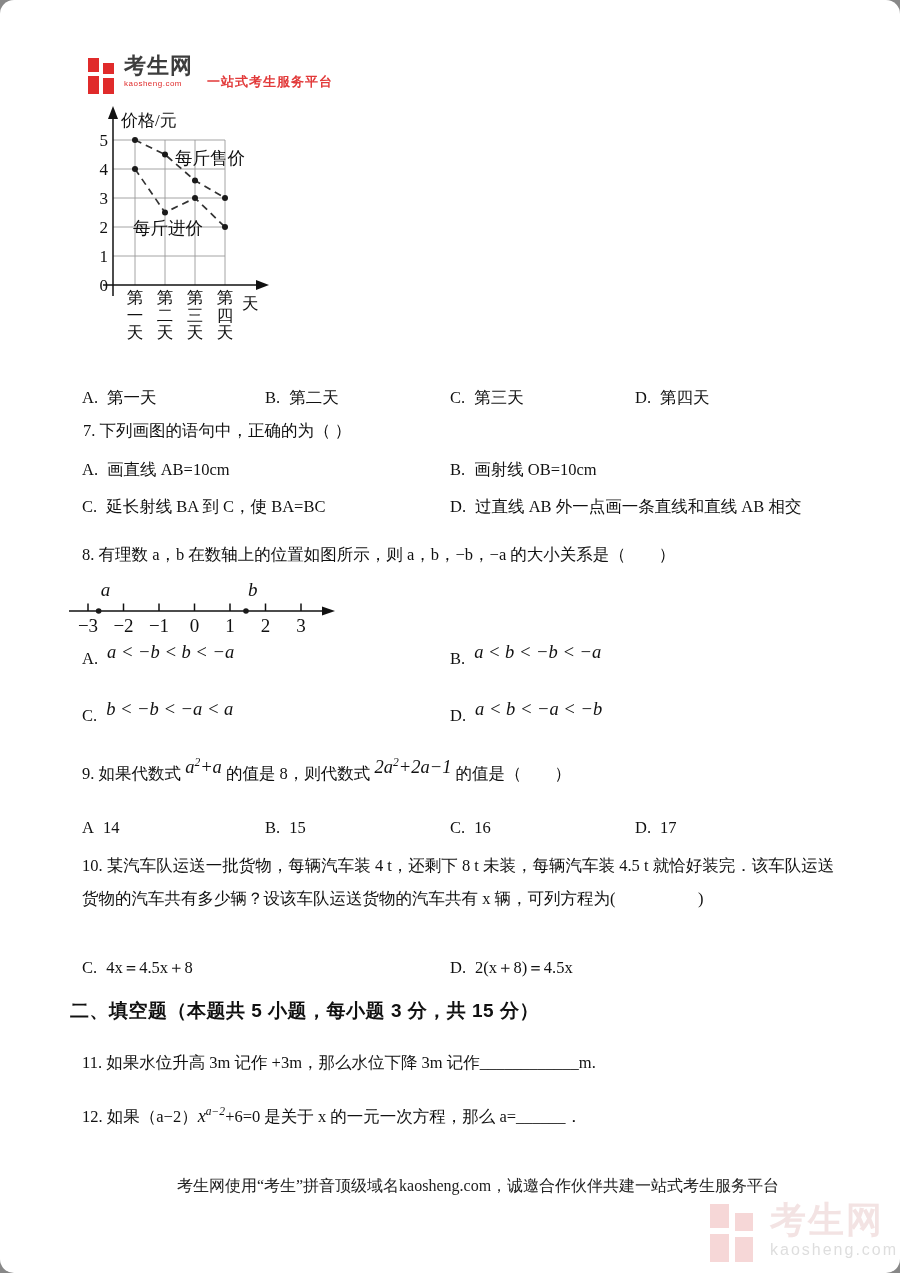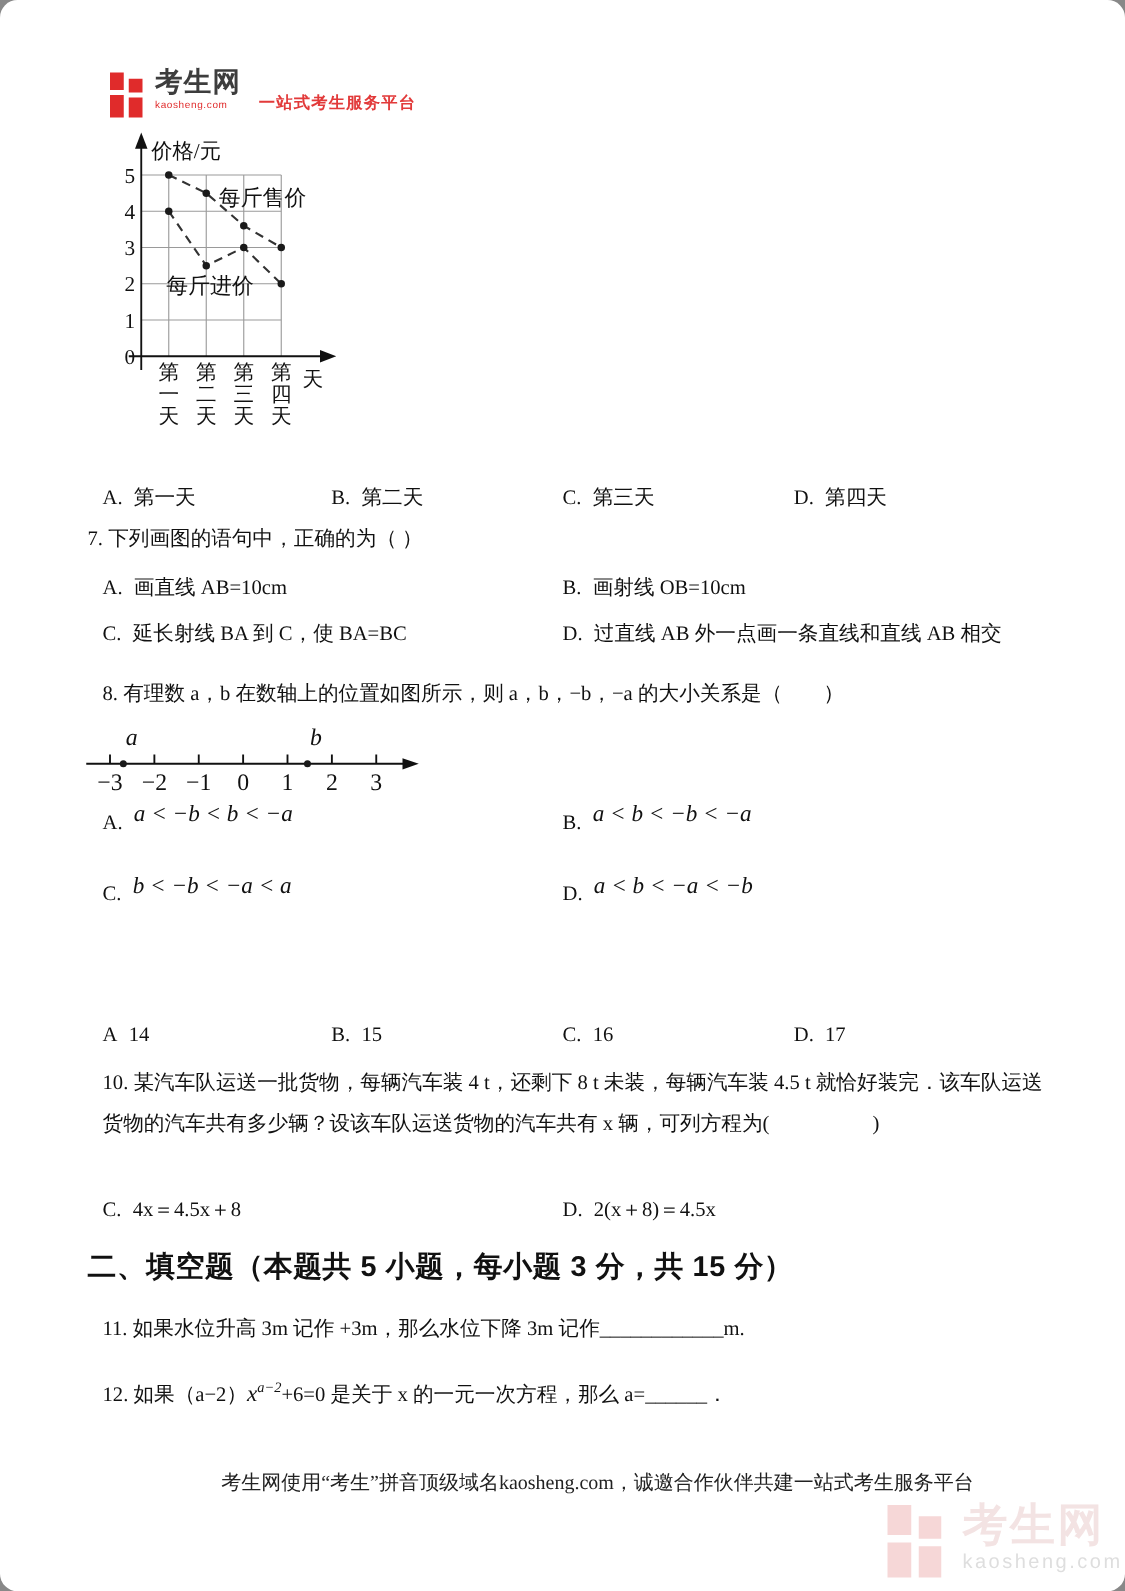--- a/index.html
+++ b/index.html
@@ -35,21 +35,21 @@
   .dot{fill:#1a1a1a; stroke:none;}
 
   
   .t{position:absolute; font-size:16.5px; white-space:nowrap;}
   .row{position:absolute; left:0; width:900px; height:28px;}
   .opt{position:absolute; white-space:nowrap; font-size:16.5px;}
   .opt .lab{margin-right:9px;}
   .mexpr{font-style:italic; font-size:18.5px; font-family:"Liberation Serif","DejaVu Serif",serif;}
   .raise{position:relative; top:-6px; display:inline-block;}
   sup{font-size:11.5px;}
-  .sec-title{font-size:23px; font-weight:bold; font-family:"Liberation Sans","DejaVu Sans",sans-serif; letter-spacing:0.5px;}
+  .sec-title{font-size:19px; font-weight:bold; font-family:"Liberation Sans","DejaVu Sans",sans-serif; letter-spacing:0.5px;}
 
   
   .footer{position:absolute; left:0; top:1176px; width:900px; text-align:center; font-size:16px; color:#222;margin-left:28px;}
 
   
   .wm{position:absolute; left:710px; top:1202px; display:flex; opacity:1;}
   .wm-mark{position:relative; width:52px; height:62px;}
   .wm-mark span{position:absolute; background:#f6d7d7;}
   .wm1{left:0; top:2px; width:19px; height:24px;}
   .wm2{left:0; top:32px; width:19px; height:28px;}
@@ -128,21 +128,21 @@
       </svg>
   </div>
 
   <div class="row" style="top:387px">
     <span class="opt" style="left:82px"><span class="lab">A.</span><span>第一天</span></span>
     <span class="opt" style="left:265px"><span class="lab">B.</span><span>第二天</span></span>
     <span class="opt" style="left:450px"><span class="lab">C.</span><span>第三天</span></span>
     <span class="opt" style="left:635px"><span class="lab">D.</span><span>第四天</span></span>
   </div>
 
-  <div class="t" style="left:70px; top:420px">7. 下列画图的语句中，正确的为（ ）</div>
+  <div class="t" style="left:83px; top:420px">7. 下列画图的语句中，正确的为（ ）</div>
   <div class="row" style="top:459px">
     <span class="opt" style="left:82px"><span class="lab">A.</span><span>画直线 AB=10cm</span></span>
     <span class="opt" style="left:450px"><span class="lab">B.</span><span>画射线 OB=10cm</span></span>
   </div>
   <div class="row" style="top:496px">
     <span class="opt" style="left:82px"><span class="lab">C.</span><span>延长射线 BA 到 C，使 BA=BC</span></span>
     <span class="opt" style="left:450px"><span class="lab">D.</span><span>过直线 AB 外一点画一条直线和直线 AB 相交</span></span>
   </div>
 
   <div class="t" style="left:82px; top:544px">8. 有理数 a，b 在数轴上的位置如图所示，则 a，b，−b，−a 的大小关系是（　　）</div>
@@ -172,20 +172,23 @@
   </div>
   <div class="row" style="top:648px">
     <span class="opt" style="left:82px"><span class="lab">A.</span><span class="mexpr raise">a &lt; −b &lt; b &lt; −a</span></span>
     <span class="opt" style="left:450px"><span class="lab">B.</span><span class="mexpr raise">a &lt; b &lt; −b &lt; −a</span></span>
   </div>
   <div class="row" style="top:705px">
     <span class="opt" style="left:82px"><span class="lab">C.</span><span class="mexpr raise">b &lt; −b &lt; −a &lt; a</span></span>
     <span class="opt" style="left:450px"><span class="lab">D.</span><span class="mexpr raise">a &lt; b &lt; −a &lt; −b</span></span>
   </div>
 
+  <div class="t" style="left:82px; top:762px">
+    <span>9. 如果代数式 </span><span class="mexpr raise"><span>a</span><sup>2</sup><span>+a</span></span><span> 的值是 8，则代数式 </span><span class="mexpr raise"><span>2a</span><sup>2</sup><span>+2a−1</span></span><span> 的值是（　　）</span>
+  </div>
   <div class="row" style="top:818px">
     <span class="opt" style="left:82px"><span class="lab">A</span><span>14</span></span>
     <span class="opt" style="left:265px"><span class="lab">B.</span><span>15</span></span>
     <span class="opt" style="left:450px"><span class="lab">C.</span><span>16</span></span>
     <span class="opt" style="left:635px"><span class="lab">D.</span><span>17</span></span>
   </div>
 
   <div class="t" style="left:82px; top:855px">10. 某汽车队运送一批货物，每辆汽车装 4 t，还剩下 8 t 未装，每辆汽车装 4.5 t 就恰好装完．该车队运送</div>
   <div class="t" style="left:82px; top:888px">货物的汽车共有多少辆？设该车队运送货物的汽车共有 x 辆，可列方程为(　　　　　)</div>
   <div class="row" style="top:957px">

